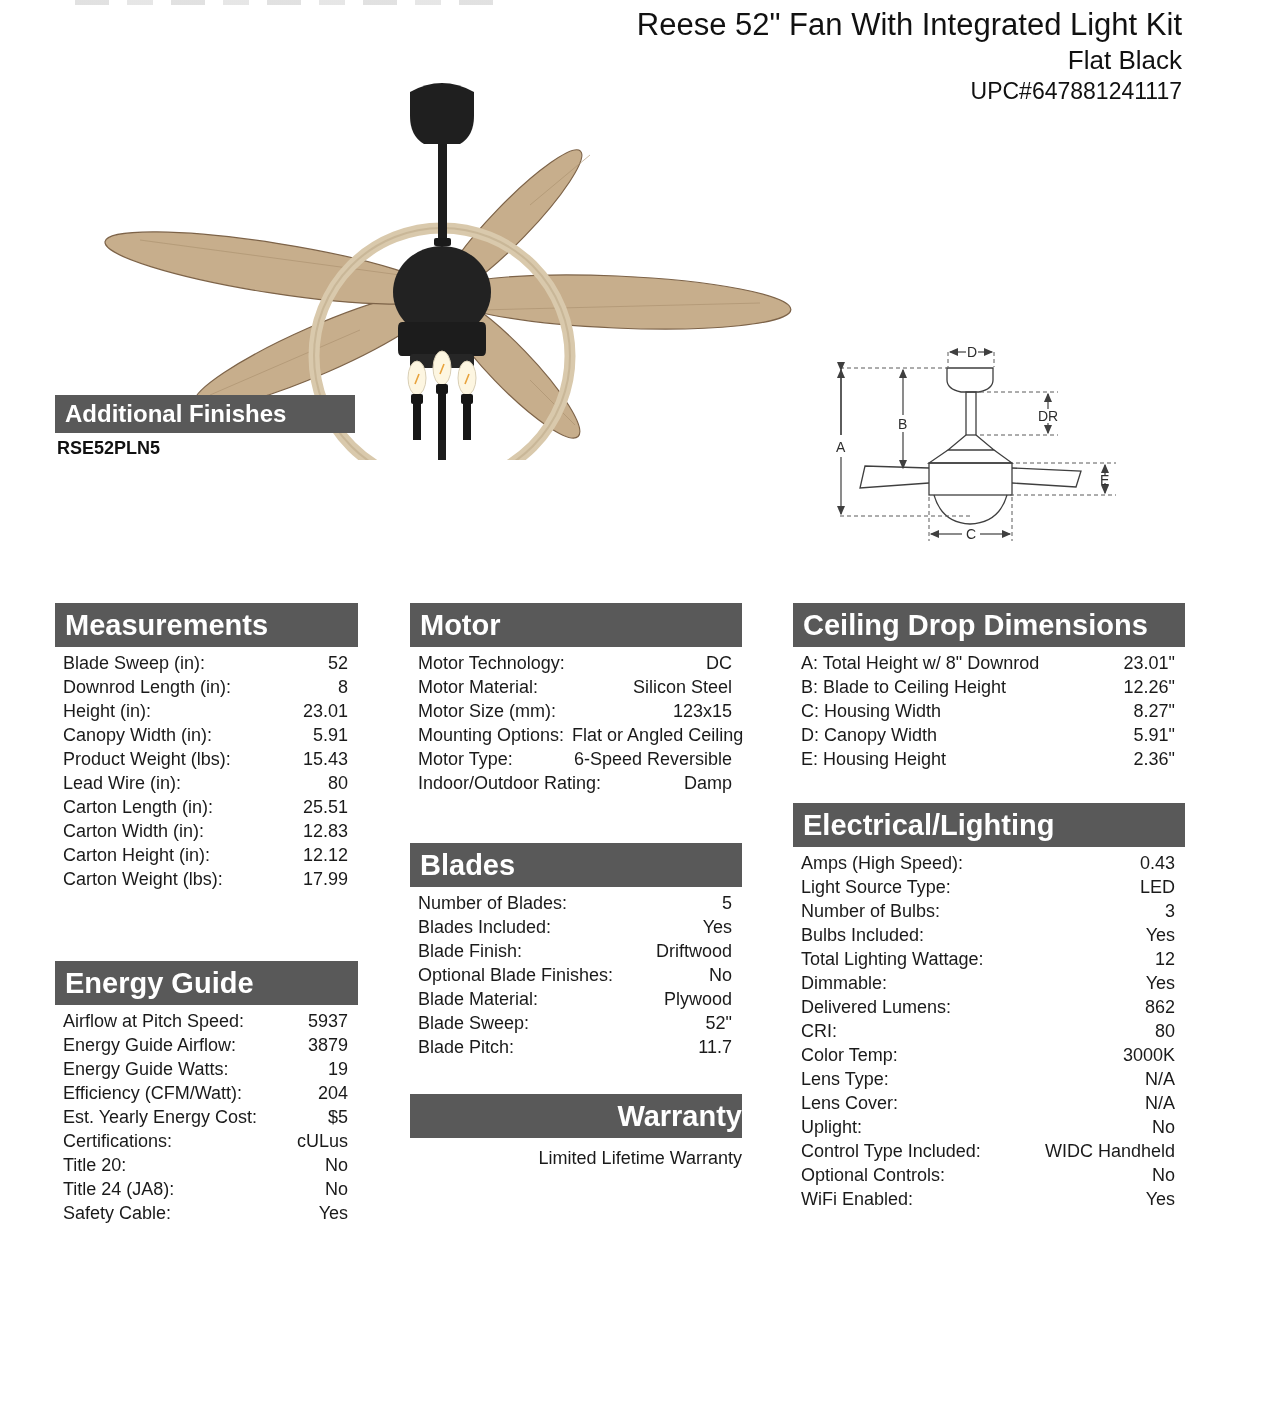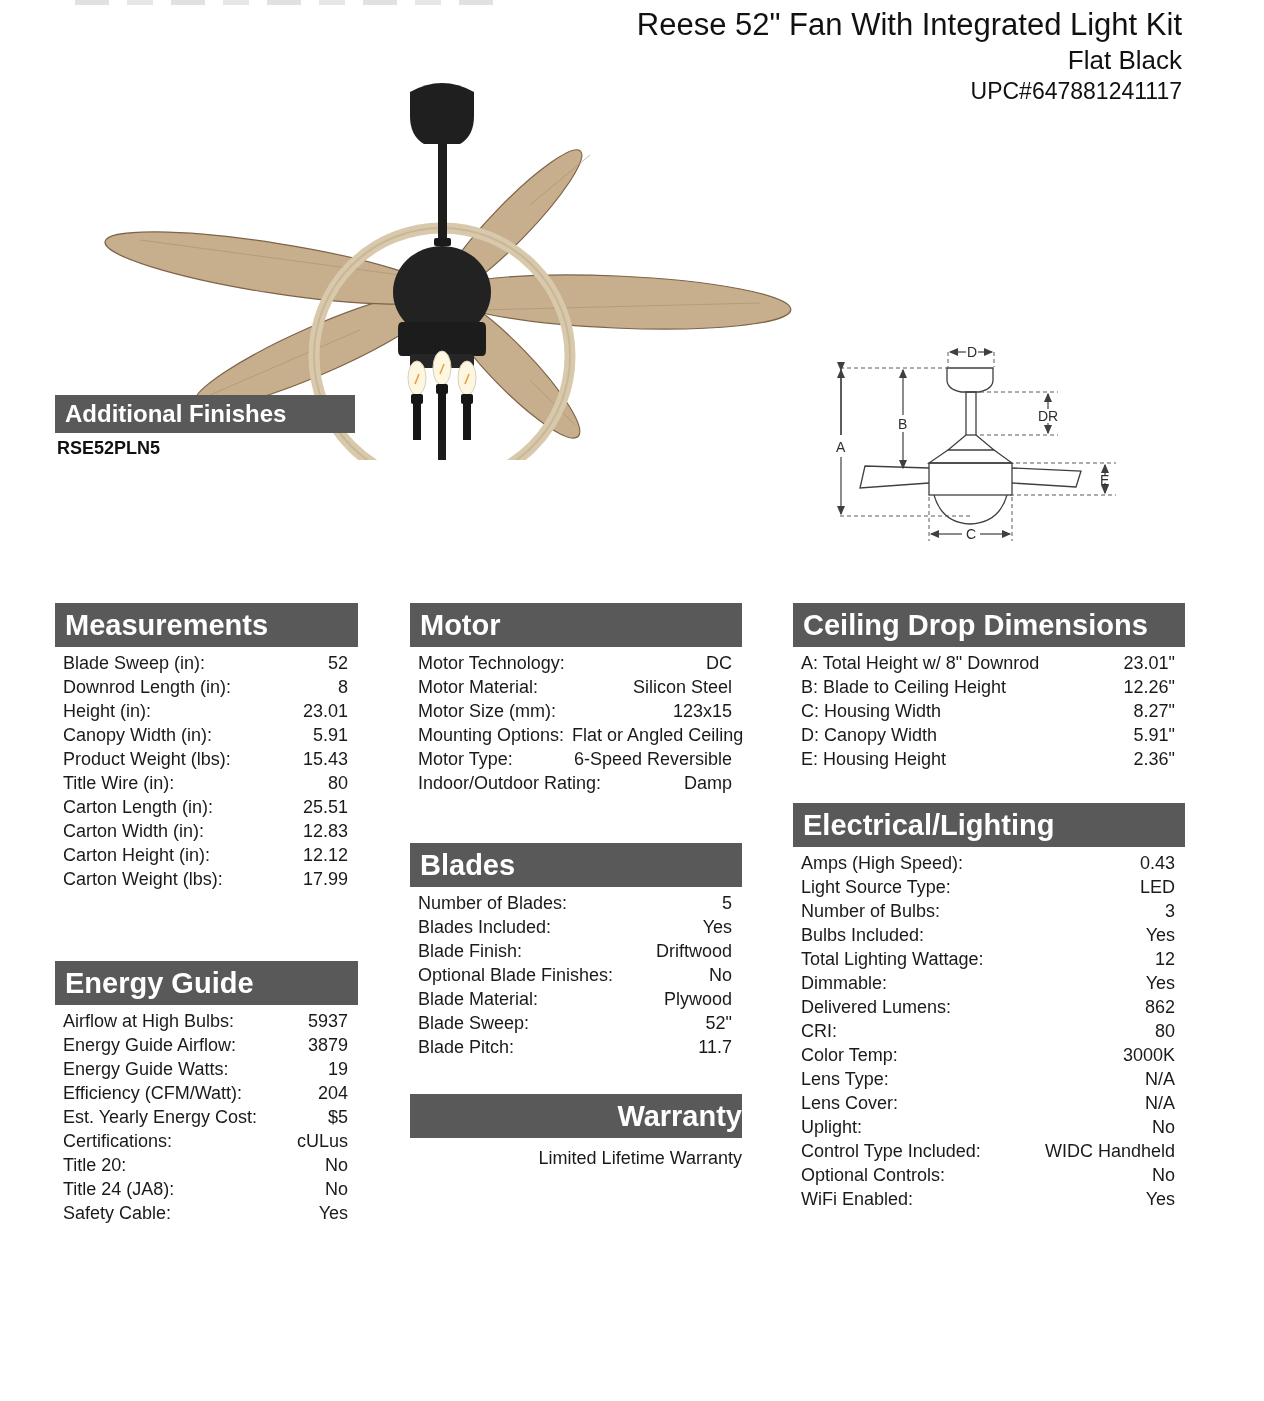--- a/index.html
+++ b/index.html
@@ -210,21 +210,21 @@
       </div>
       <div class="spec-row">
         <span class="spec-label">Canopy Width (in):</span>
         <span class="spec-value">5.91</span>
       </div>
       <div class="spec-row">
         <span class="spec-label">Product Weight (lbs):</span>
         <span class="spec-value">15.43</span>
       </div>
       <div class="spec-row">
-        <span class="spec-label">Title Wire (in):</span>
+        <span class="spec-label">Lead Wire (in):</span>
         <span class="spec-value">80</span>
       </div>
       <div class="spec-row">
         <span class="spec-label">Carton Length (in):</span>
         <span class="spec-value">25.51</span>
       </div>
       <div class="spec-row">
         <span class="spec-label">Carton Width (in):</span>
         <span class="spec-value">12.83</span>
       </div>
@@ -236,21 +236,21 @@
         <span class="spec-label">Carton Weight (lbs):</span>
         <span class="spec-value">17.99</span>
       </div>
     </div>
 </div>
 
 <div class="section col1" id="sec-energy">
   <div class="section-bar">Energy Guide</div>
   <div class="rows">
       <div class="spec-row">
-        <span class="spec-label">Airflow at High Bulbs:</span>
+        <span class="spec-label">Airflow at Pitch Speed:</span>
         <span class="spec-value">5937</span>
       </div>
       <div class="spec-row">
         <span class="spec-label">Energy Guide Airflow:</span>
         <span class="spec-value">3879</span>
       </div>
       <div class="spec-row">
         <span class="spec-label">Energy Guide Watts:</span>
         <span class="spec-value">19</span>
       </div>

